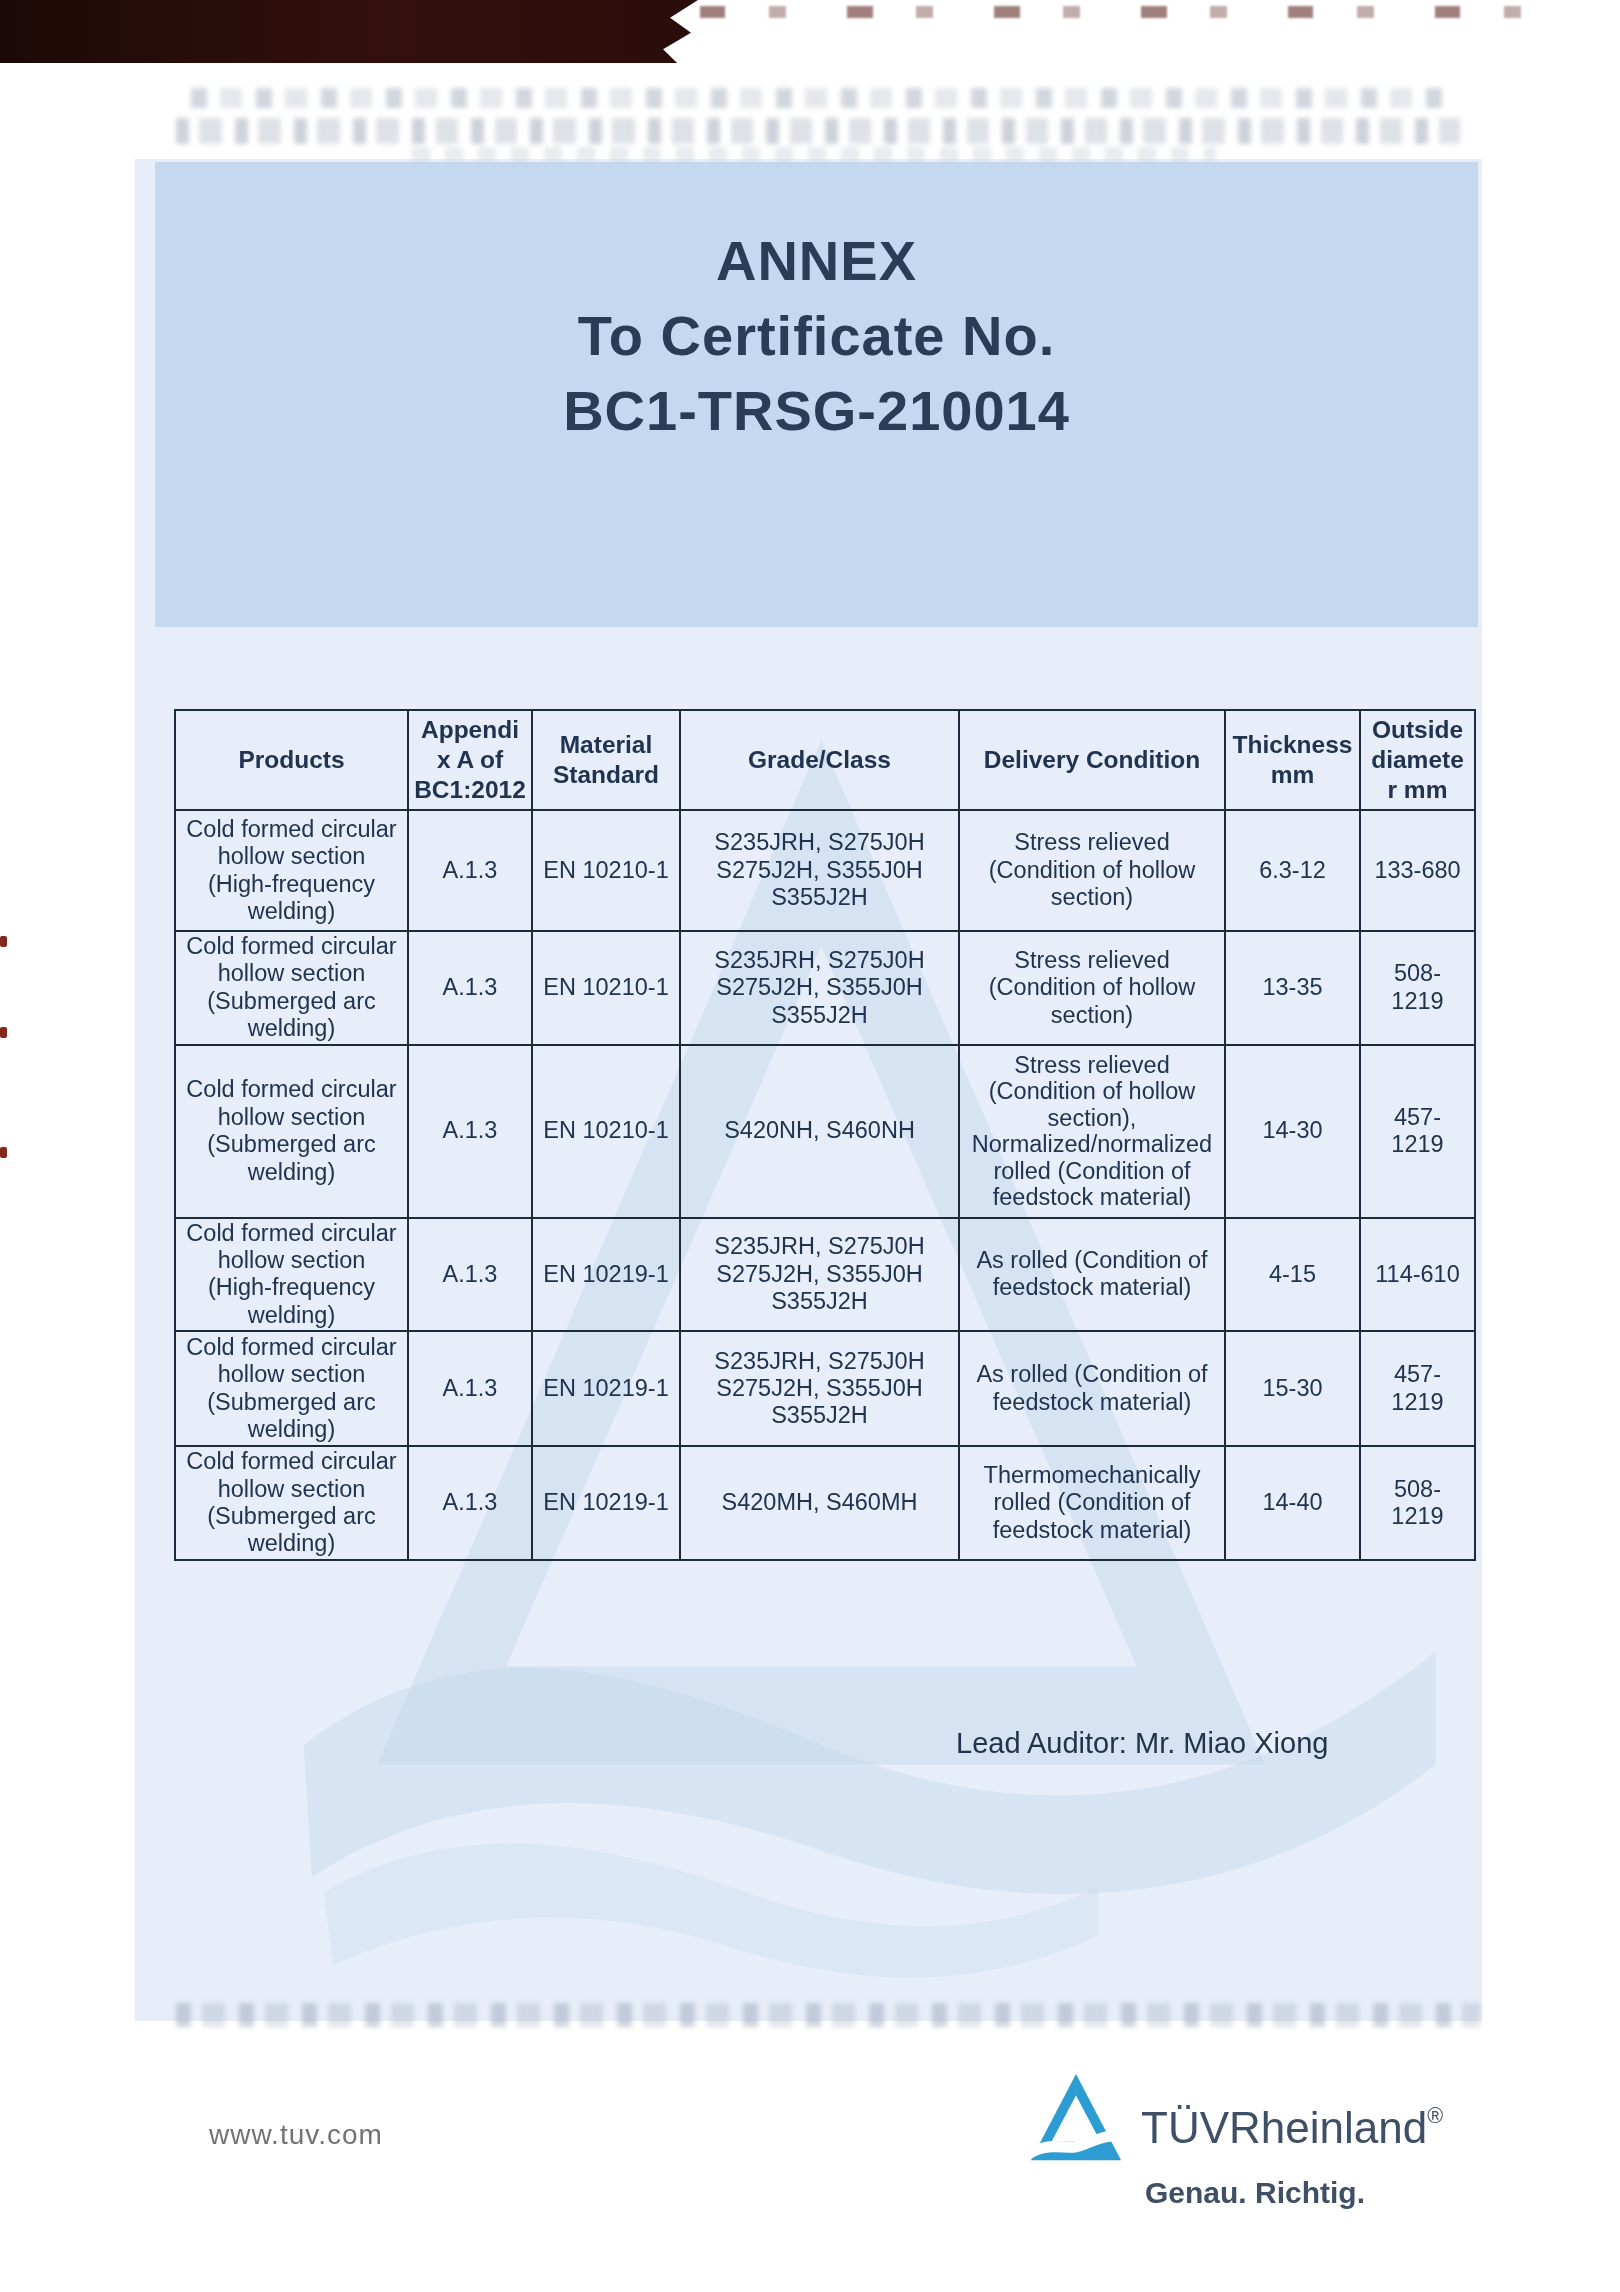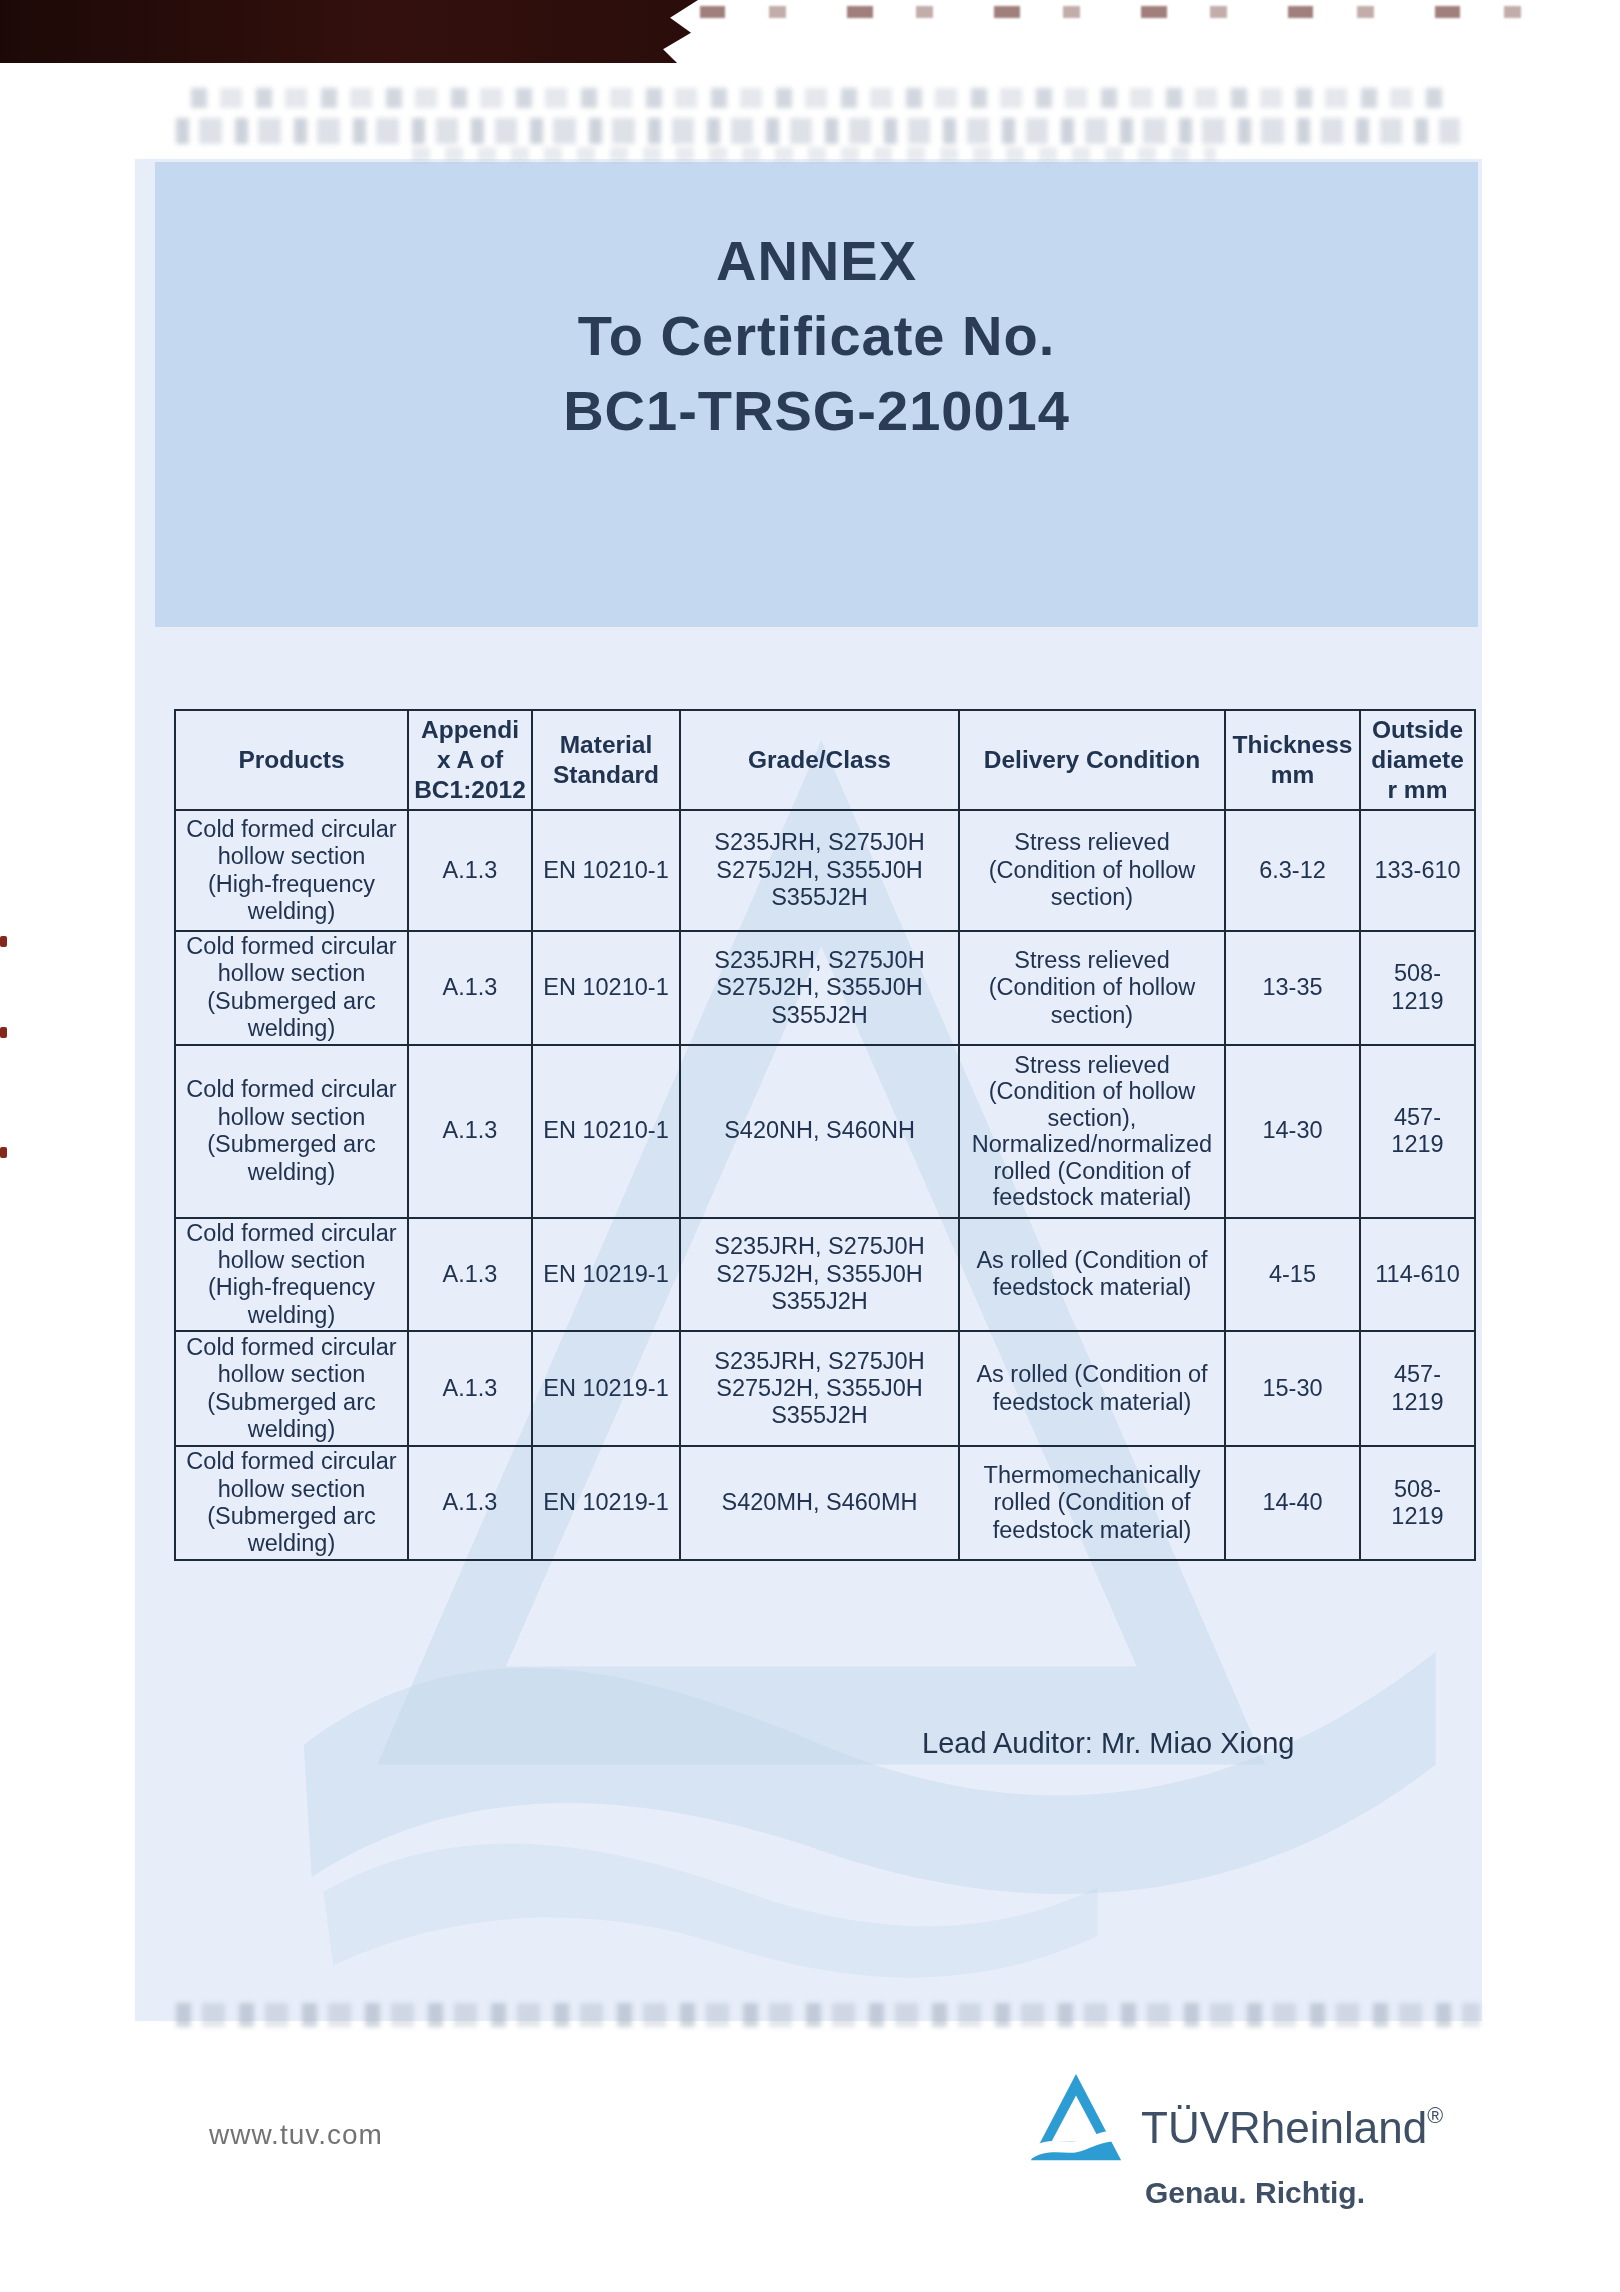--- a/index.html
+++ b/index.html
@@ -45,21 +45,21 @@
     border-collapse:collapse;table-layout:fixed;
     border:2.9px solid #1d2a3a;
   }
   table.main td,table.main th{
     border:2px solid #1d2a3a;color:#203350;text-align:center;vertical-align:middle;
     padding:1px 2px;white-space:pre-line;overflow:hidden;
   }
   table.main th{font-size:24.5px;line-height:30px;font-weight:bold;}
   table.main td{font-size:23.5px;line-height:27.4px;font-weight:normal;}
   
-  .auditor{position:absolute;left:922px;top:1727px;font-size:29px;color:#22334d;}
+  .auditor{position:absolute;left:956px;top:1727px;font-size:29px;color:#22334d;}
   .tuv-url{position:absolute;left:209px;top:2119px;font-size:28px;color:#737373;letter-spacing:1px;}
   .logo-tri{position:absolute;left:1029px;top:2072px;width:94px;height:94px;}
   .brand-line{position:absolute;left:1141px;top:2092px;color:#3e4f66;font-size:44px;line-height:47px;}
   .brand-bold{font-weight:normal;}
   .brand-reg{font-weight:normal;}
   .brand-r{font-size:21.6px;vertical-align:19.6px;}
   .tagline{position:absolute;left:1145px;top:2156px;color:#3e4f66;font-size:30px;font-weight:bold;margin-top:20px;}
 </style>
 </head>
 <body>
@@ -125,21 +125,21 @@
 welding)</td>
     <td>A.1.3</td>
     <td>EN 10210-1</td>
     <td>S235JRH, S275J0H
 S275J2H, S355J0H
 S355J2H</td>
     <td>Stress relieved
 (Condition of hollow
 section)</td>
     <td>6.3-12</td>
-    <td>133-610</td>
+    <td>133-680</td>
   </tr>
   <tr style="height:113px">
     <td>Cold formed circular
 hollow section
 (Submerged arc
 welding)</td>
     <td>A.1.3</td>
     <td>EN 10210-1</td>
     <td>S235JRH, S275J0H
 S275J2H, S355J0H

